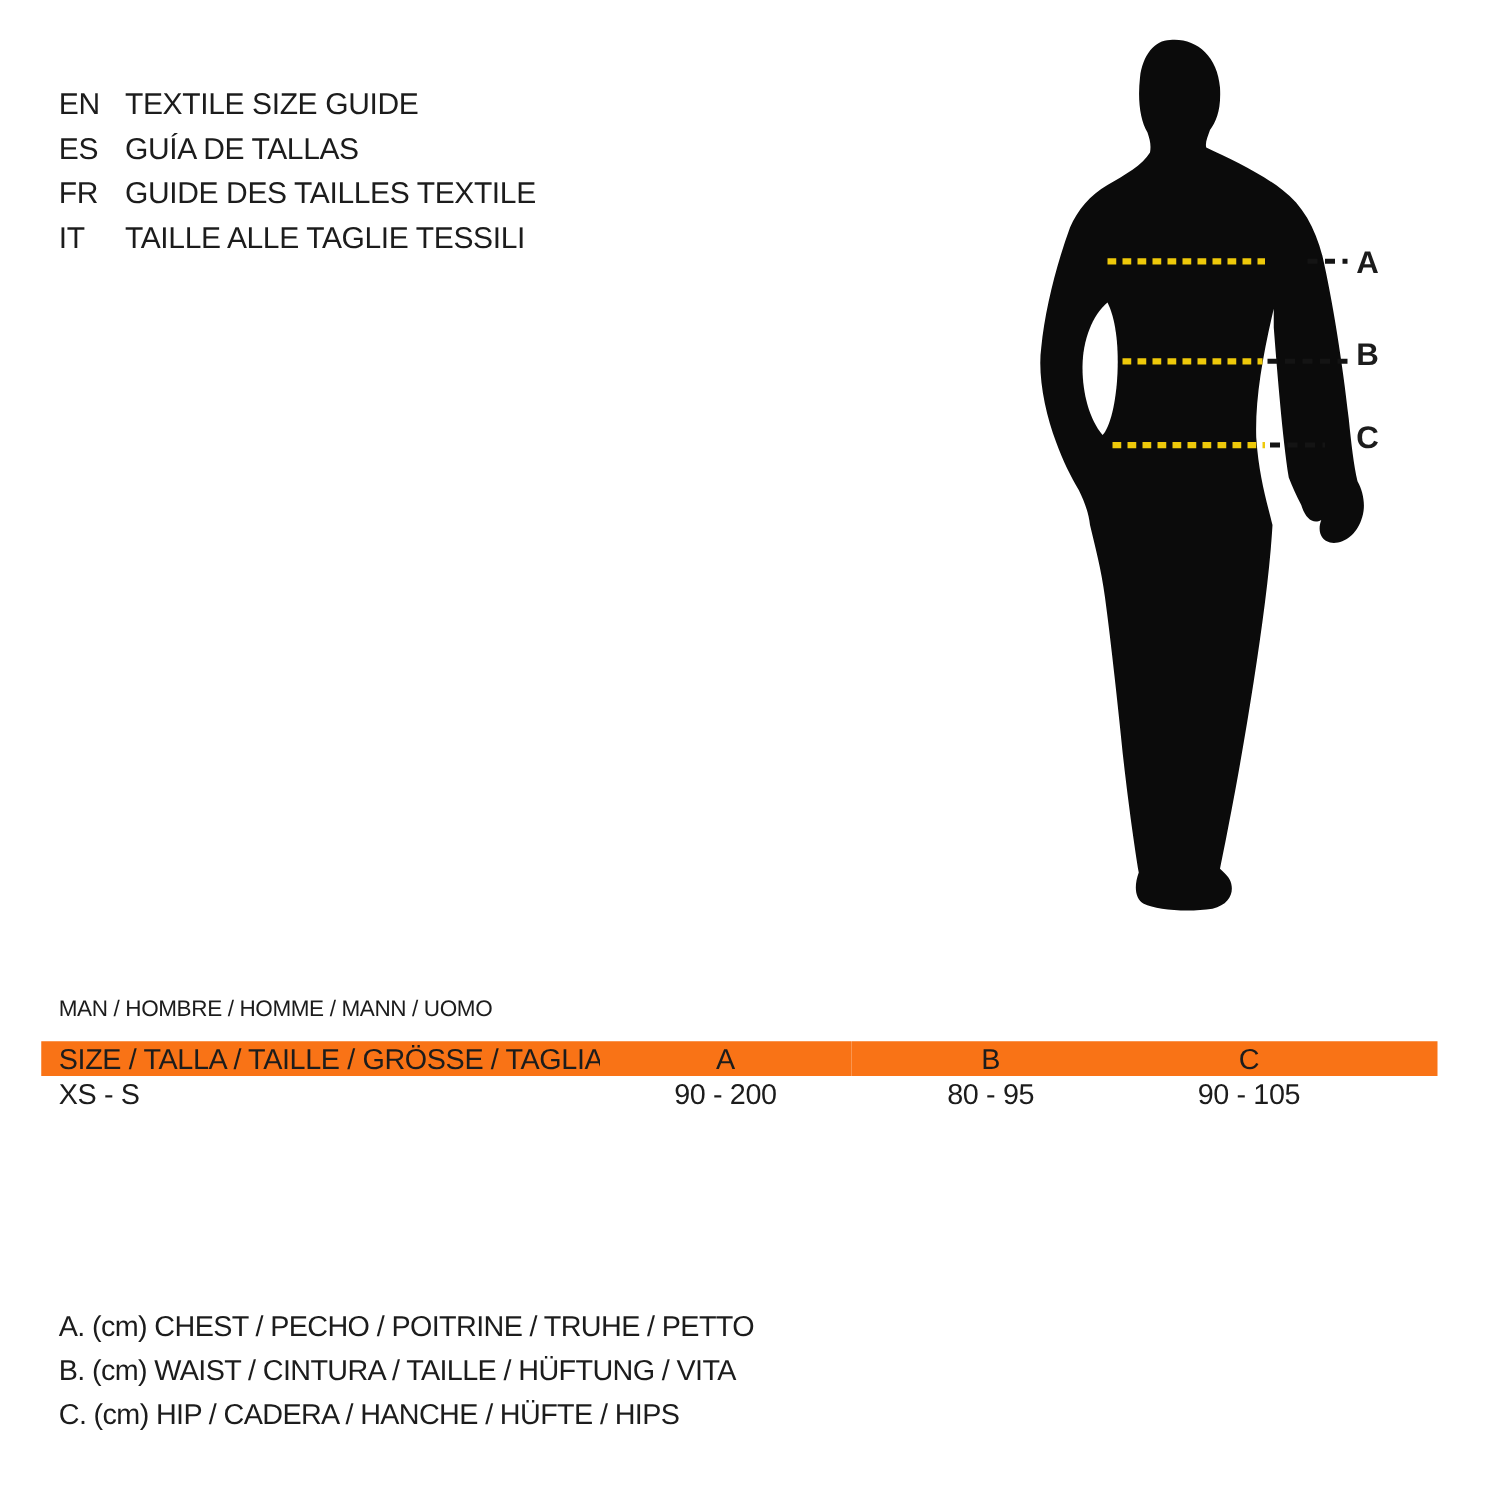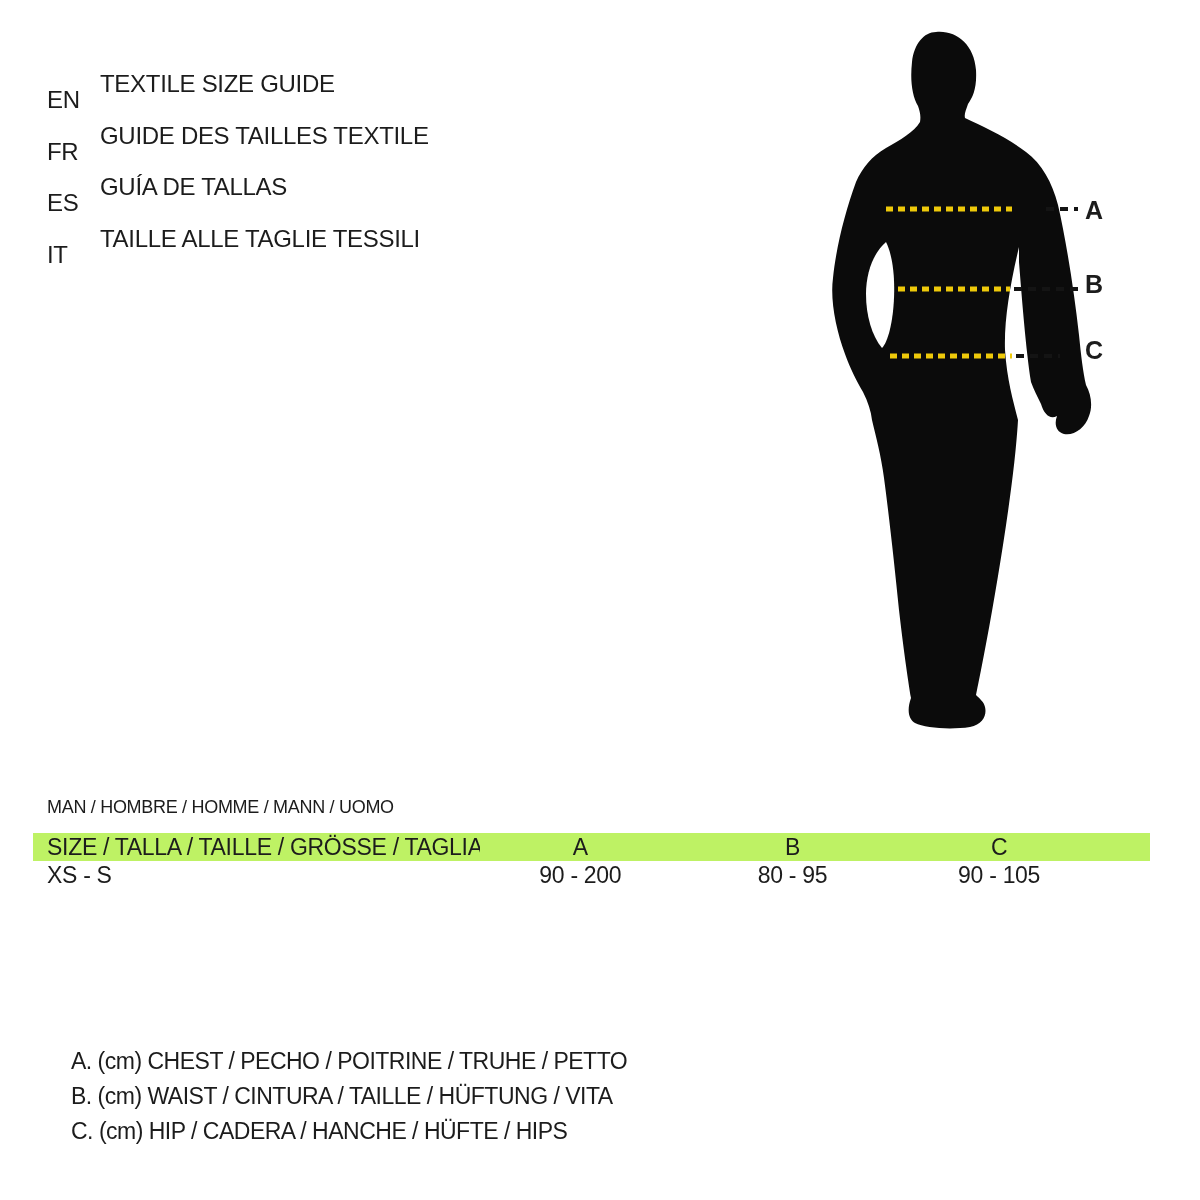--- a/index.html
+++ b/index.html
@@ -3,21 +3,21 @@
 <meta charset="utf-8">
 <style>
   html,body{margin:0;padding:0;background:#ffffff;}
   #canvas{position:relative;width:1200px;height:1200px;background:#ffffff;overflow:hidden;
           font-family:"Liberation Sans","DejaVu Sans",sans-serif;color:#1c1c1c;}
   .abs{position:absolute;}
 
   
   #lang-block{left:47px;top:66px;}
   .lang-row{display:flex;font-size:24px;line-height:35.5px;letter-spacing:-0.3px;font-weight:500;}
-  .lang-code{width:53px;flex:0 0 53px;margin-top:16px;}
+  .lang-code{width:53px;flex:0 0 53px;}
 
   
   #category-line{left:47px;top:274px;font-size:25px;font-weight:700;letter-spacing:-0.8px;line-height:28px;}
 
   
   #figure-svg{left:825px;top:20px;}
   .marker-label{position:absolute;left:1085px;font-size:25px;font-weight:700;line-height:25px;letter-spacing:0;}
   #marker-a{top:198px;}
   #marker-b{top:272px;}
   #marker-c{top:338px;}
@@ -26,44 +26,44 @@
   #gender-line{left:47px;top:793px;font-size:18px;letter-spacing:-0.3px;line-height:28px;font-weight:500;}
 
   
   #size-table{left:33px;top:833px;width:1117px;border-collapse:collapse;table-layout:fixed;
               font-size:23px;letter-spacing:-0.3px;}
   #size-table td,#size-table th{height:28px;padding:0;font-weight:400;white-space:nowrap;overflow:hidden;}
   #size-table th{font-weight:400;}
   #size-table .col-size{text-align:left;padding-left:14px;}
   #size-table .col-val{text-align:center;}
   #size-table td:last-child,#size-table th:last-child{padding-right:56px;}
-  #size-table tr.hdr{background:#bef264;}
+  #size-table tr.hdr{background:#f97316;}
   #size-table tr.alt{background:#f0f0f0;}
 
   
   #legend-block{left:47px;top:1044px;}
-  .legend-line{font-size:23px;line-height:35px;letter-spacing:-0.5px;font-weight:500;margin-left:24px;}
+  .legend-line{font-size:23px;line-height:35px;letter-spacing:-0.5px;font-weight:500;}
 </style>
 </head>
 <body>
 
 <div id="canvas">
 
   <div id="lang-block" class="abs">
     <div class="lang-row">
       <span class="lang-code">EN</span>
       <span class="lang-title">TEXTILE SIZE GUIDE</span>
     </div>
     <div class="lang-row">
+      <span class="lang-code">ES</span>
+      <span class="lang-title">GUÍA DE TALLAS</span>
+    </div>
+    <div class="lang-row">
       <span class="lang-code">FR</span>
       <span class="lang-title">GUIDE DES TAILLES TEXTILE</span>
-    </div>
-    <div class="lang-row">
-      <span class="lang-code">ES</span>
-      <span class="lang-title">GUÍA DE TALLAS</span>
     </div>
     <div class="lang-row">
       <span class="lang-code">IT</span>
       <span class="lang-title">TAILLE ALLE TAGLIE TESSILI</span>
     </div>
   </div>
 
 
   <svg id="figure-svg" class="abs" width="290" height="750" viewBox="825 20 290 750" xmlns="http://www.w3.org/2000/svg">
     <path fill="#0b0b0b" d="

